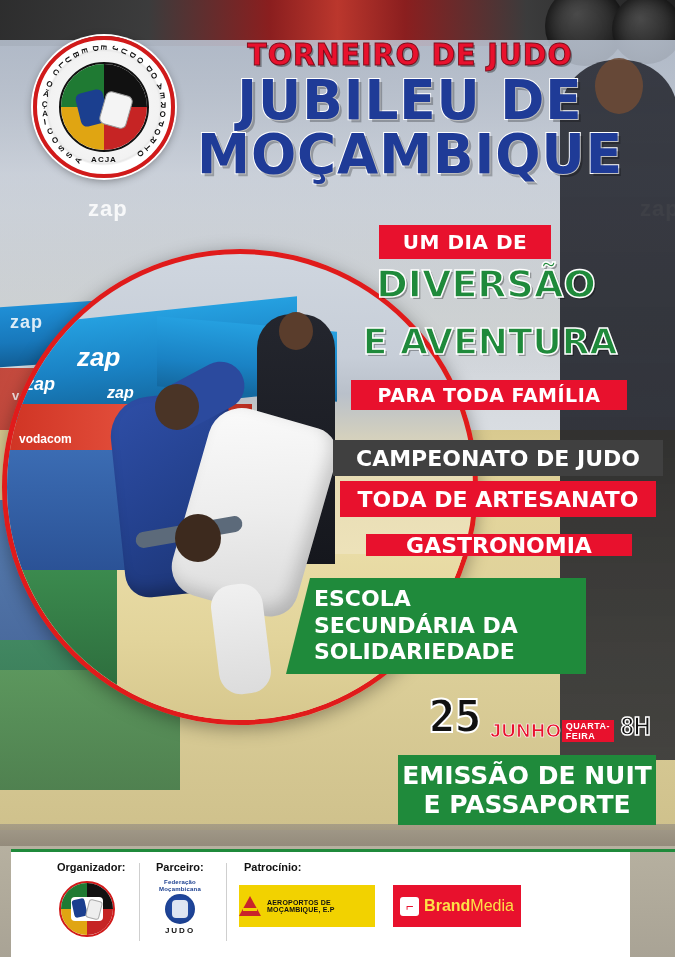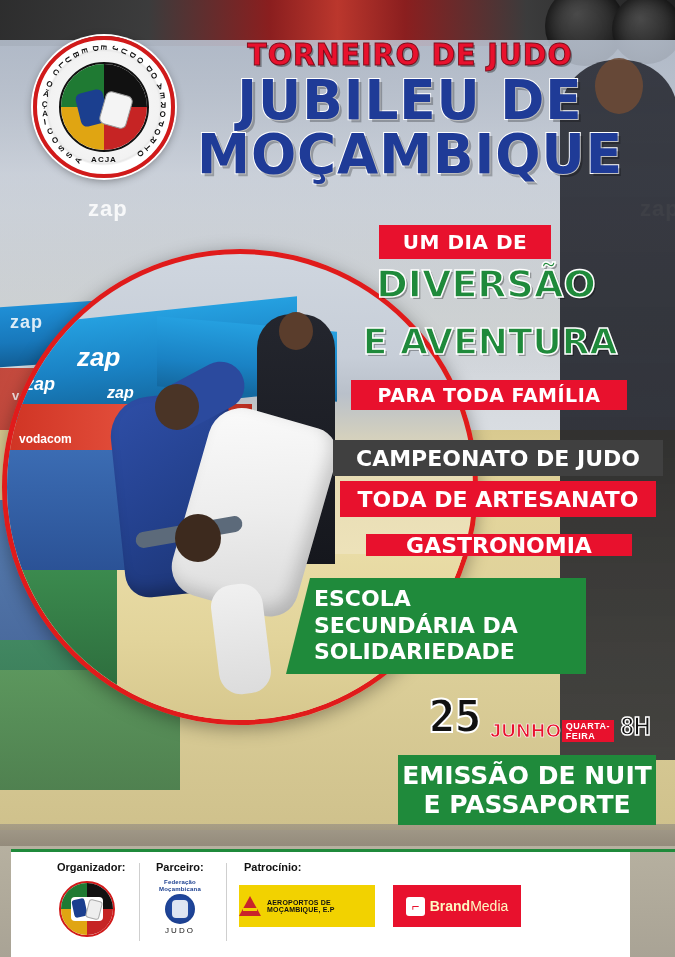--- a/index.html
+++ b/index.html
@@ -422,21 +422,21 @@
   .fmj-circ {
     width: 30px; height: 30px; border-radius: 50%;
     background: radial-gradient(circle at 50% 45%, #2a56b8 0%, #1b3f8f 70%);
     margin: 2px 0;
     position: relative;
   }
   .fmj-circ::after {
     content:""; position:absolute; left:7px; top:6px; width:16px; height:18px;
     background: #fff; border-radius: 4px; opacity:.85;
   }
-  .fmj-word { font-size: 8px; font-weight: normal; color:#111; letter-spacing: 2px; }
+  .fmj-word { font-size: 8px; font-weight: bold; color:#111; letter-spacing: 2px; }
 
   .aero-logo {
     position: absolute; left: 228px; top: 36px; width: 136px; height: 42px;
     background: #f2d200;
     display:flex; align-items:center; justify-content:center; gap:6px;
   }
   .aero-mark {
     width: 0; height: 0;
     border-left: 11px solid transparent;
     border-right: 11px solid transparent;
@@ -451,21 +451,21 @@
   .brand-logo {
     position: absolute; left: 382px; top: 36px; width: 128px; height: 42px;
     background: #e8112d;
     display:flex; align-items:center; justify-content:center; gap:5px;
   }
   .brand-mark {
     width: 19px; height: 19px; background:#fff; border-radius: 3px;
     color:#e8112d; font-size: 13px; font-weight: bold;
     display:flex; align-items:center; justify-content:center;
   }
-  .brand-text { color:#fef9c3; font-size: 14px; font-weight: bold; }
+  .brand-text { color:#fde047; font-size: 16px; font-weight: bold; }
   .brand-text .thin { font-weight: normal; }
 </style>
 </head>
 <body>
 
 <div id="poster">
 
   <div class="bg">
     <div class="bg-top-banner"></div>
     <div class="bg-tire1"></div>

